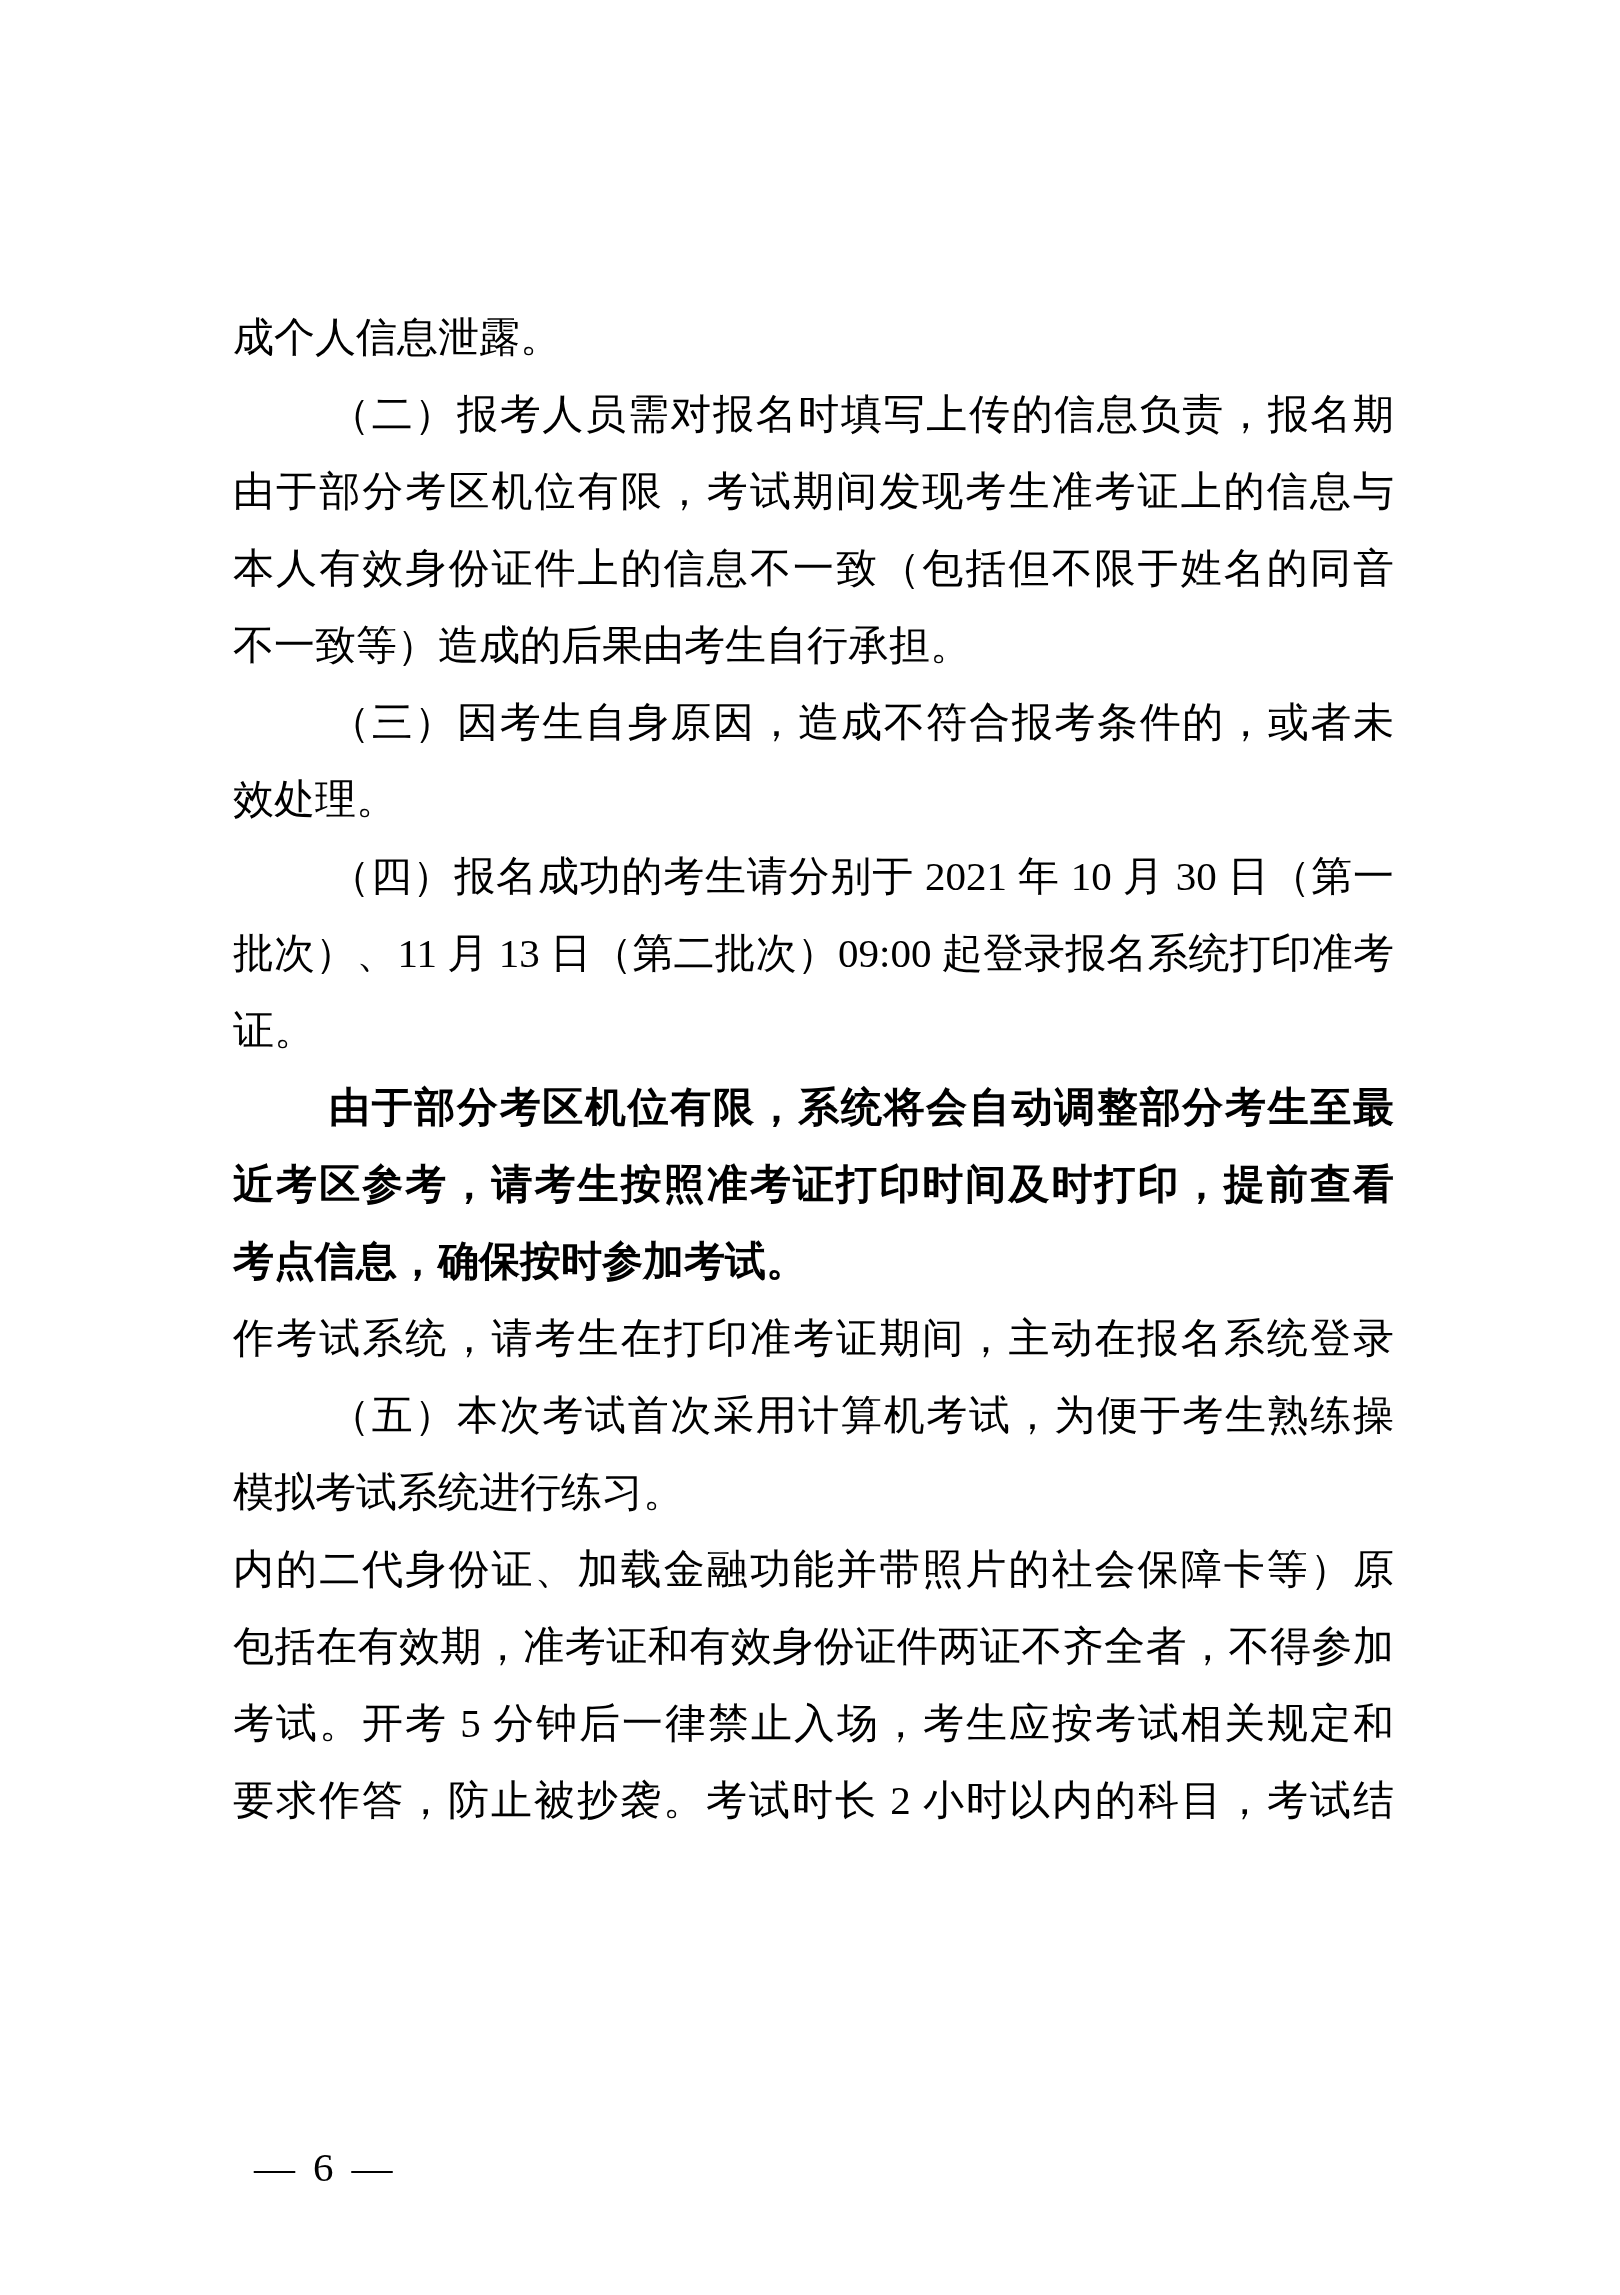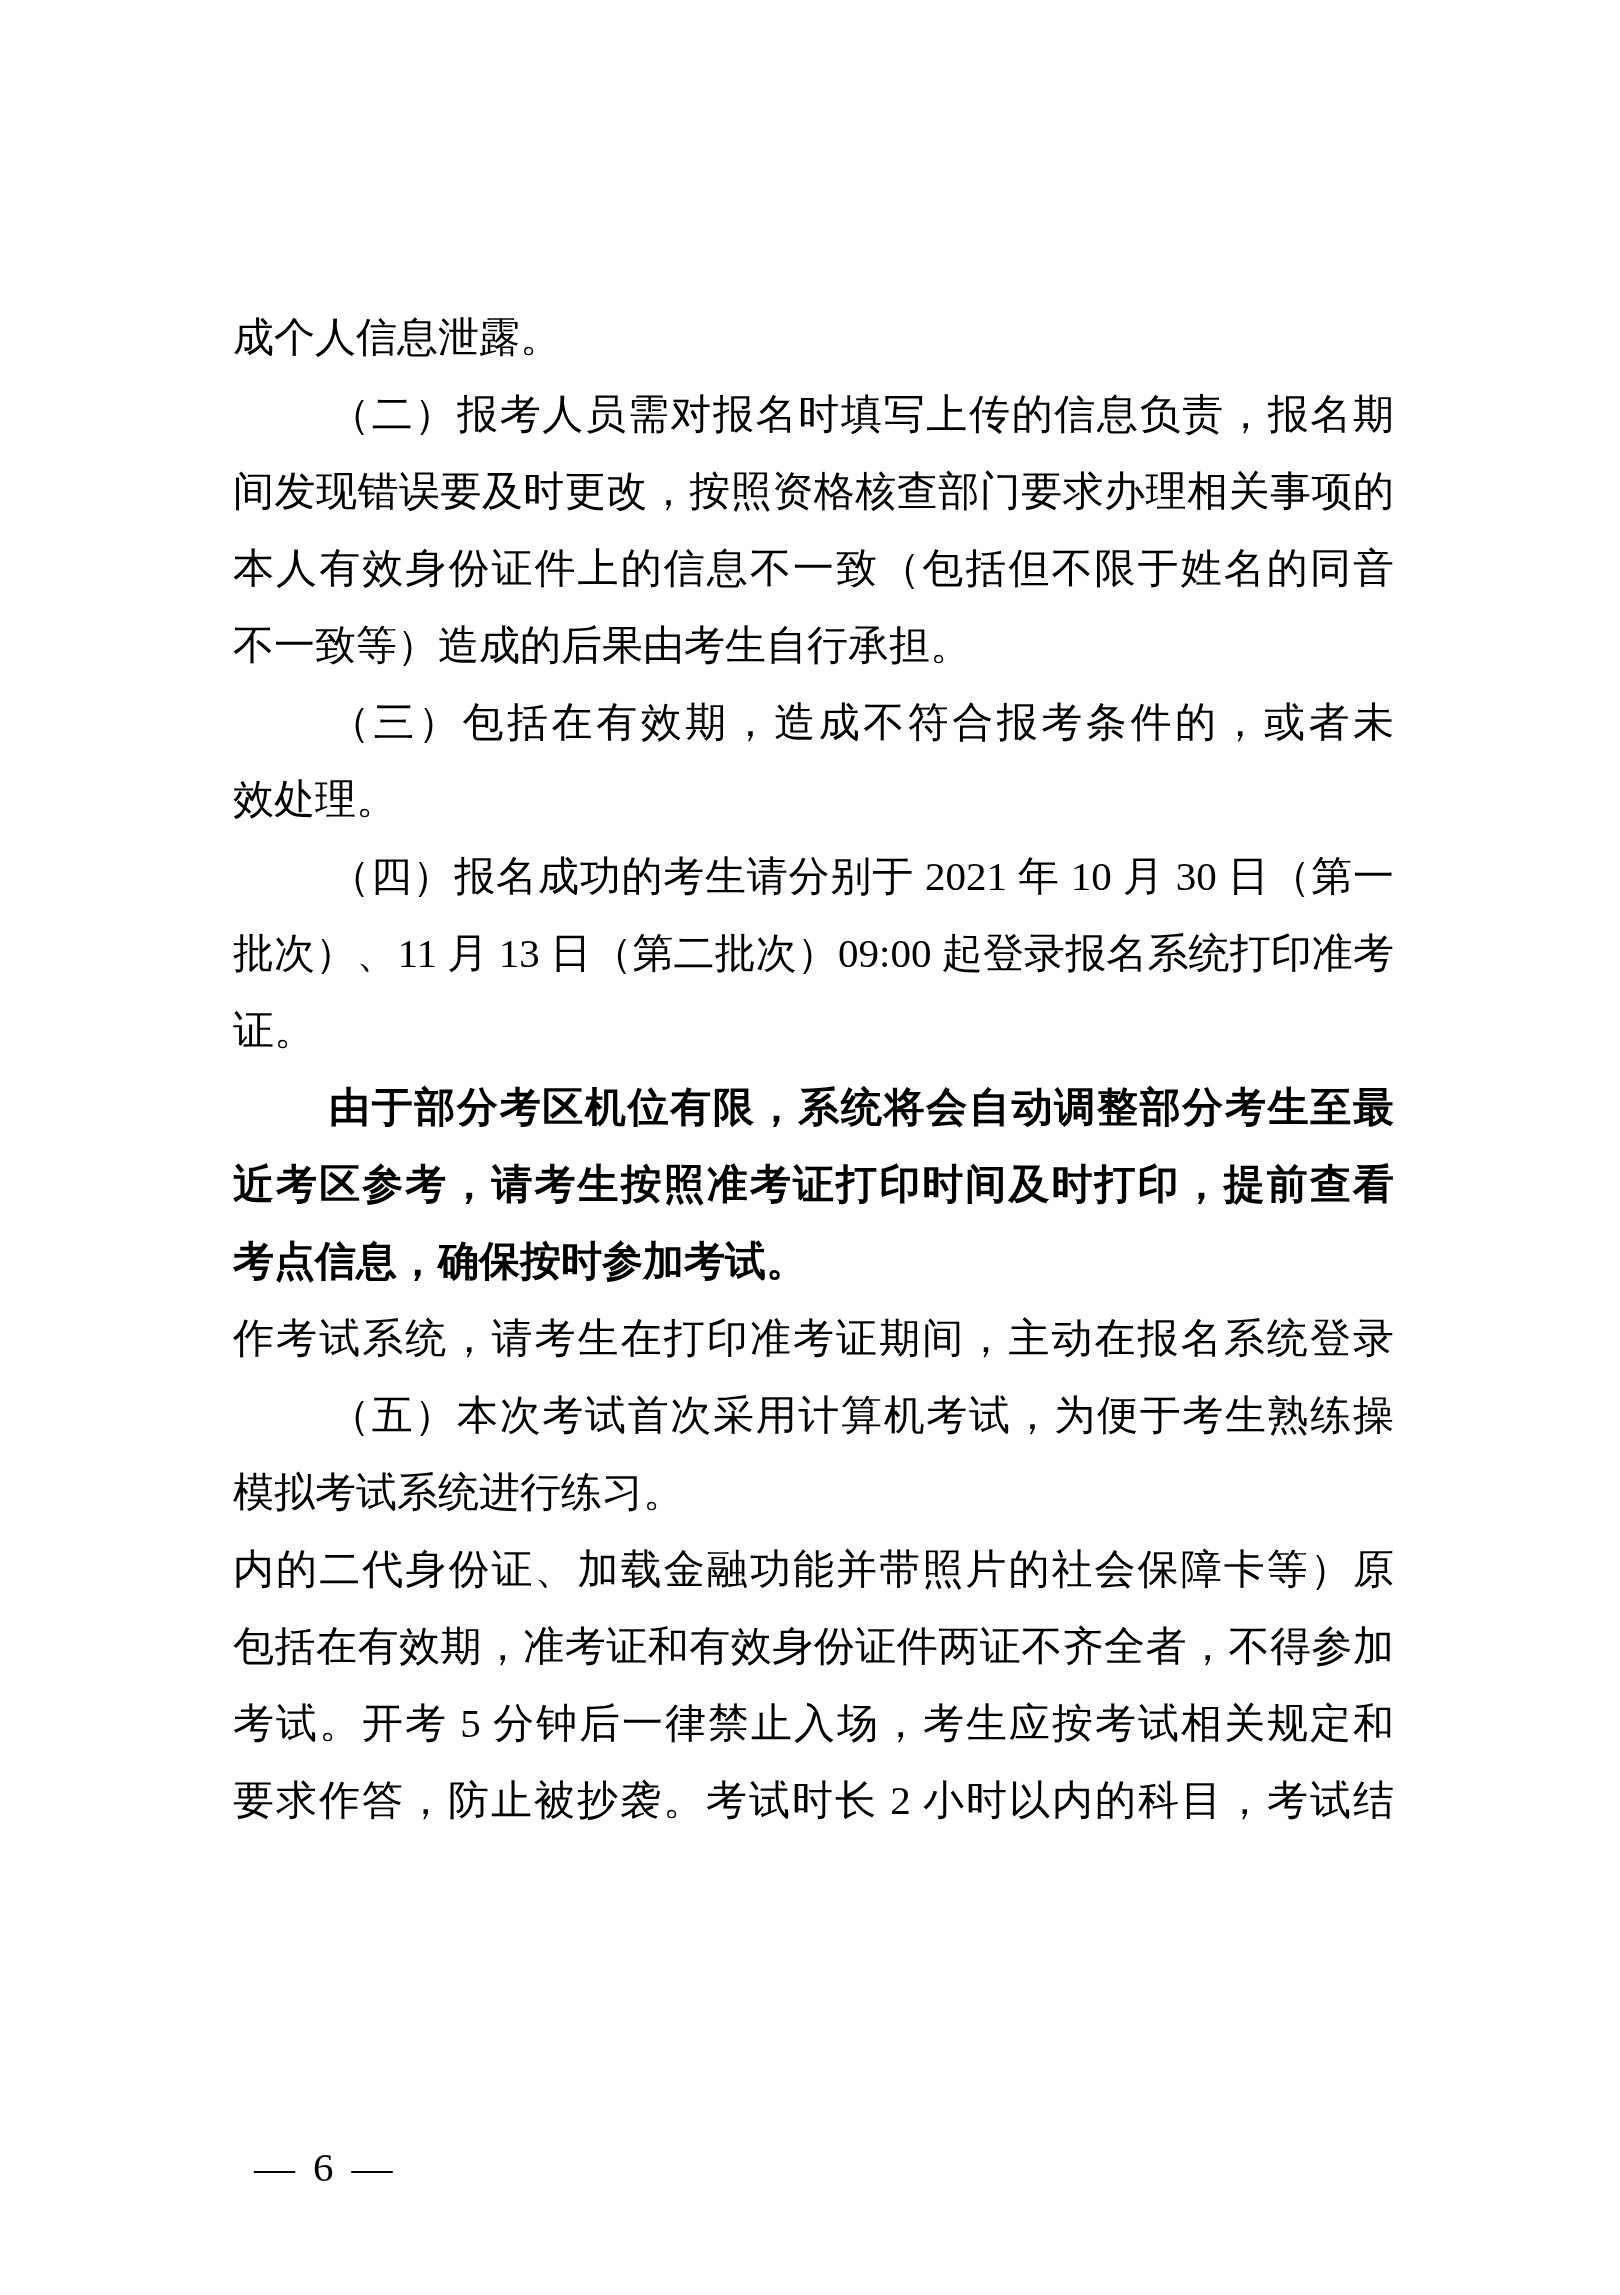--- a/index.html
+++ b/index.html
@@ -60,24 +60,24 @@
   }
 </style>
 </head>
 <body>
 
 <div class="page">
 
   <main class="text-block">
       <div class="line">成个人信息泄露。</div>
       <div class="line indent justify">（二）报考人员需对报名时填写上传的信息负责，报名期</div>
-      <div class="line justify">间发现错误要及时更改，按照资格核查部门要求办理相关事项的</div>
+      <div class="line justify">由于部分考区机位有限，考试期间发现考生准考证上的信息与</div>
       <div class="line justify">本人有效身份证件上的信息不一致（包括但不限于姓名的同音</div>
       <div class="line">不一致等）造成的后果由考生自行承担。</div>
-      <div class="line indent justify">（三）包括在有效期，造成不符合报考条件的，或者未</div>
+      <div class="line indent justify">（三）因考生自身原因，造成不符合报考条件的，或者未</div>
       <div class="line">效处理。</div>
       <div class="line indent justify">（四）报名成功的考生请分别于 2021 年 10 月 30 日（第一</div>
       <div class="line justify">批次）、11 月 13 日（第二批次）09:00 起登录报名系统打印准考</div>
       <div class="line">证。</div>
       <div class="line bold indent justify">由于部分考区机位有限，系统将会自动调整部分考生至最</div>
       <div class="line bold justify">近考区参考，请考生按照准考证打印时间及时打印，提前查看</div>
       <div class="line bold">考点信息，确保按时参加考试。</div>
       <div class="line justify">作考试系统，请考生在打印准考证期间，主动在报名系统登录</div>
       <div class="line indent justify">（五）本次考试首次采用计算机考试，为便于考生熟练操</div>
       <div class="line">模拟考试系统进行练习。</div>

